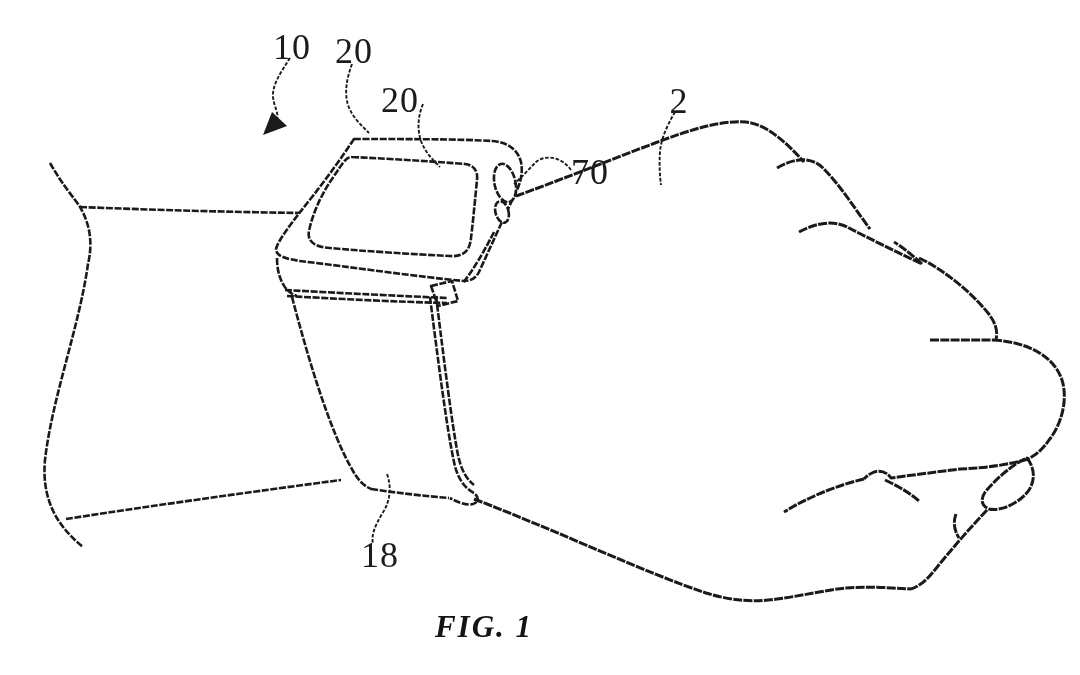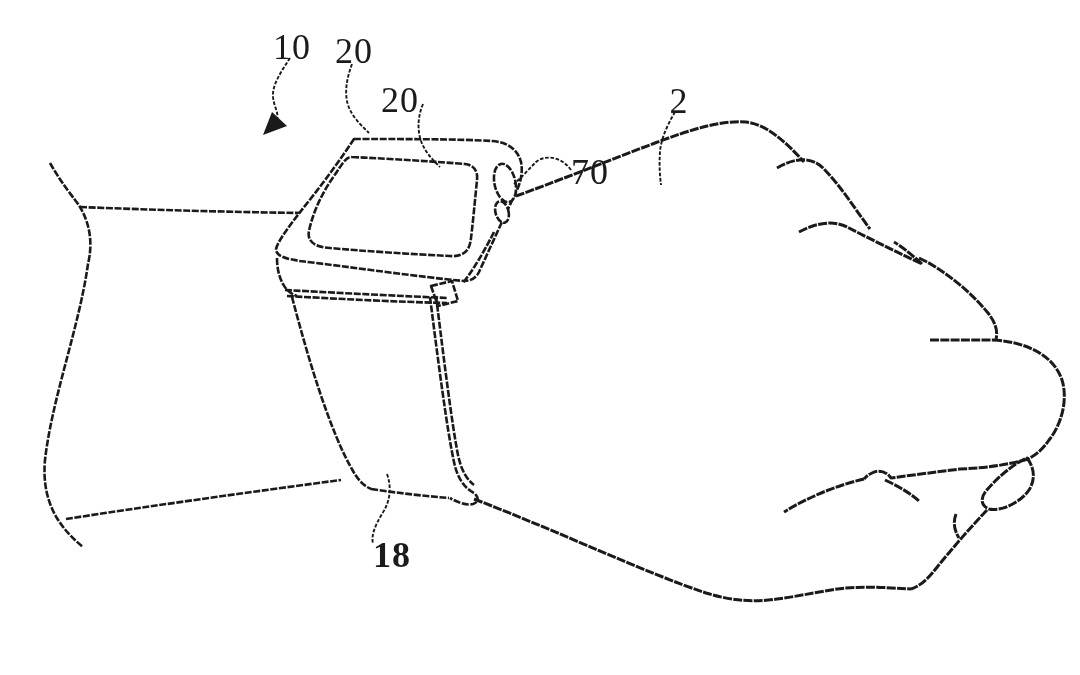--- a/index.html
+++ b/index.html
@@ -125,16 +125,17 @@
       <path class="ink-stroke leader-line" d="M 571,170 C 562,157 546,154 536,162 C 529,169 521,178 514,184"></path>
       <path class="ink-stroke leader-line" d="M 387,474 C 392,488 390,502 382,514 C 375,526 371,535 373,544"></path>
     </g>
   </svg>
 
   <div class="ref-label" style="left:292px; top:47px;">10</div>
   <div class="ref-label" style="left:354px; top:51px;">20</div>
   <div class="ref-label" style="left:400px; top:92px;margin-top:8px;">20</div>
   <div class="ref-label" style="left:679px; top:101px;">2</div>
   <div class="ref-label" style="left:590px; top:172px;">70</div>
-  <div class="ref-label" style="left:392px; top:555px;font-weight:bold;">18</div>
+  <div class="ref-label" style="left:380px; top:555px;">18</div>
 
+  <div class="fig-caption" style="left:484px; top:627px;">FIG. 1</div>
 
 </div>
 
 </body></html>

